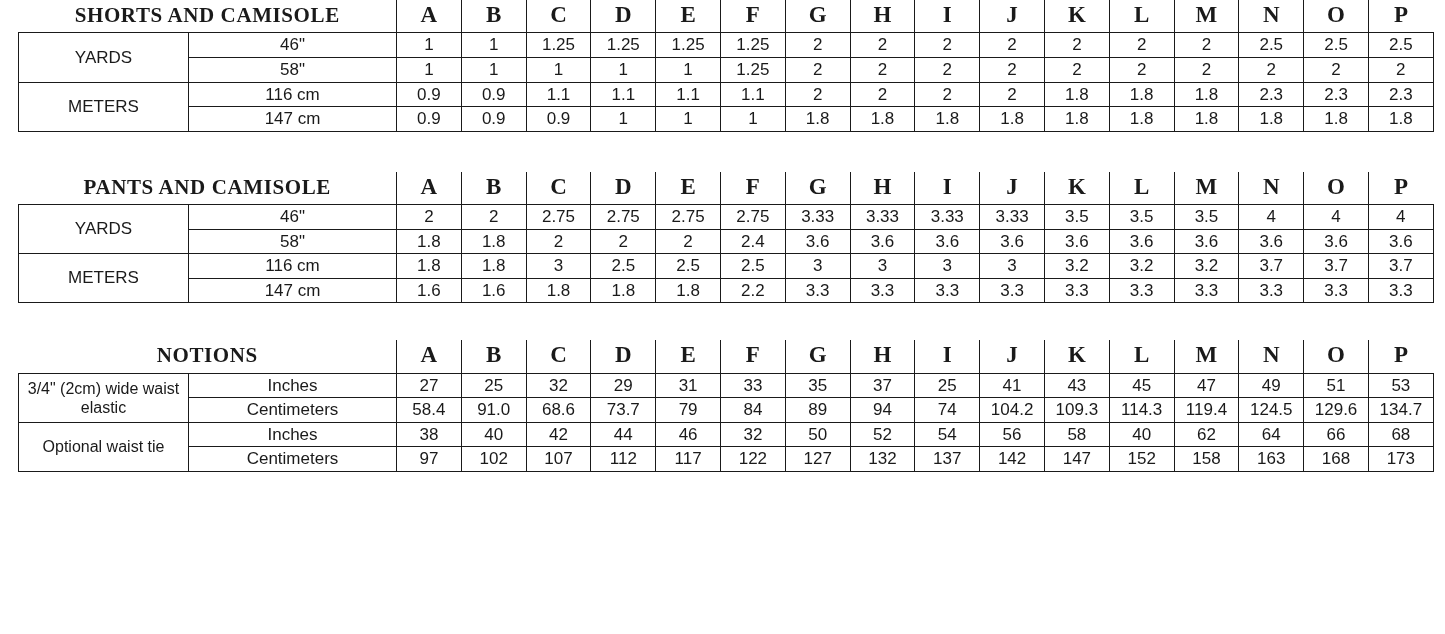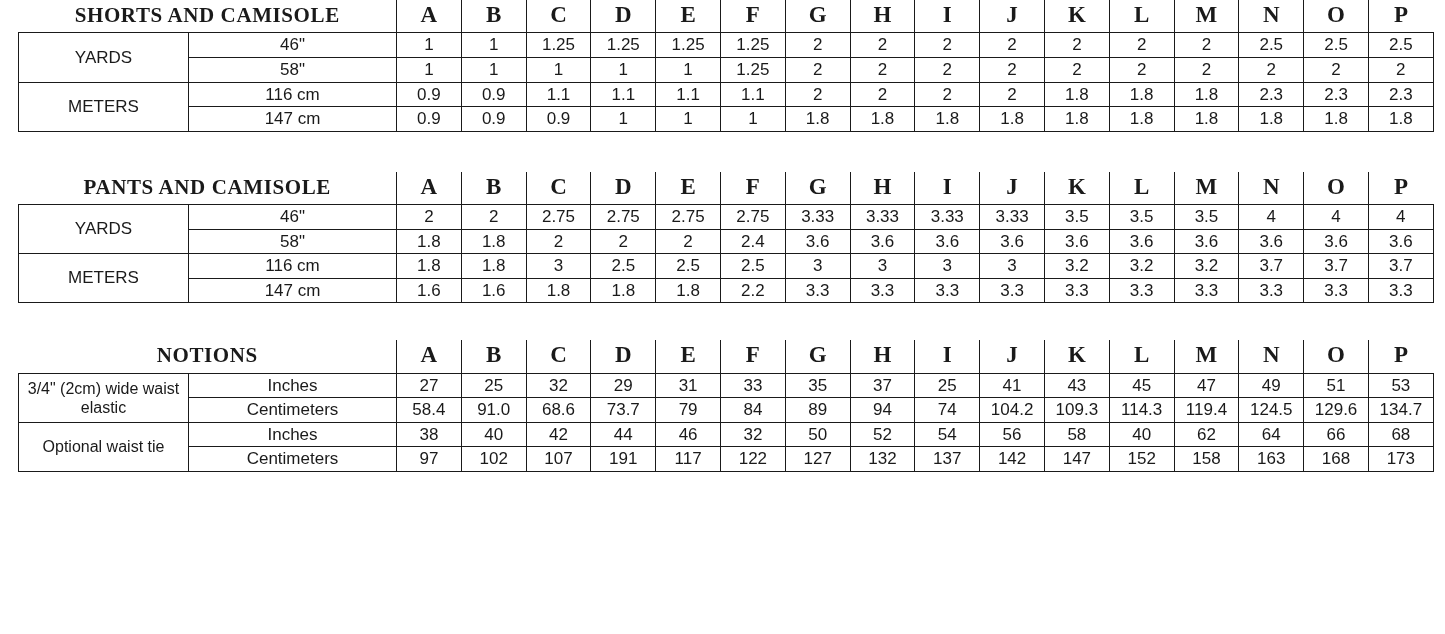--- a/index.html
+++ b/index.html
@@ -446,21 +446,21 @@
         <td class="val">62</td>
         <td class="val">64</td>
         <td class="val">66</td>
         <td class="val last-col">68</td>
       </tr>
       <tr>
         <td class="sub-label">Centimeters</td>
         <td class="val">97</td>
         <td class="val">102</td>
         <td class="val">107</td>
-        <td class="val">191</td>
+        <td class="val">112</td>
         <td class="val">117</td>
         <td class="val">122</td>
         <td class="val">127</td>
         <td class="val">132</td>
         <td class="val">137</td>
         <td class="val">142</td>
         <td class="val">147</td>
         <td class="val">152</td>
         <td class="val">158</td>
         <td class="val">163</td>

